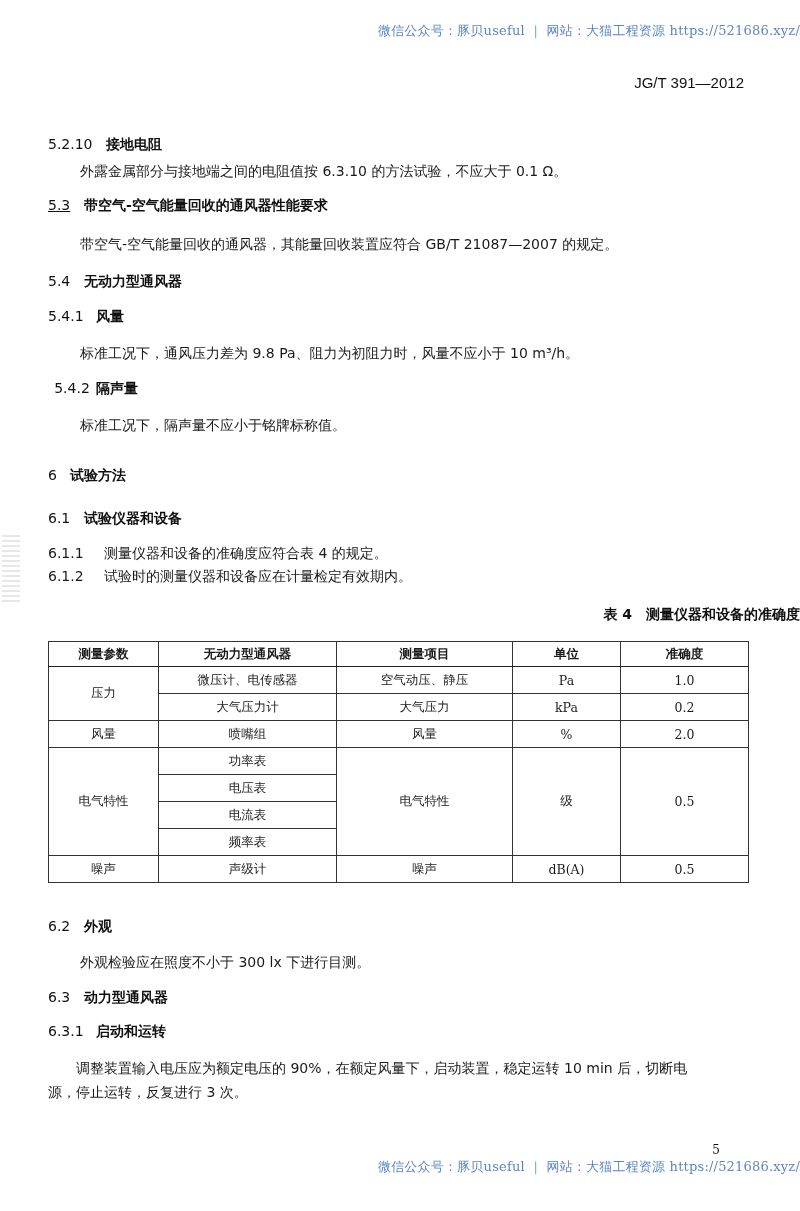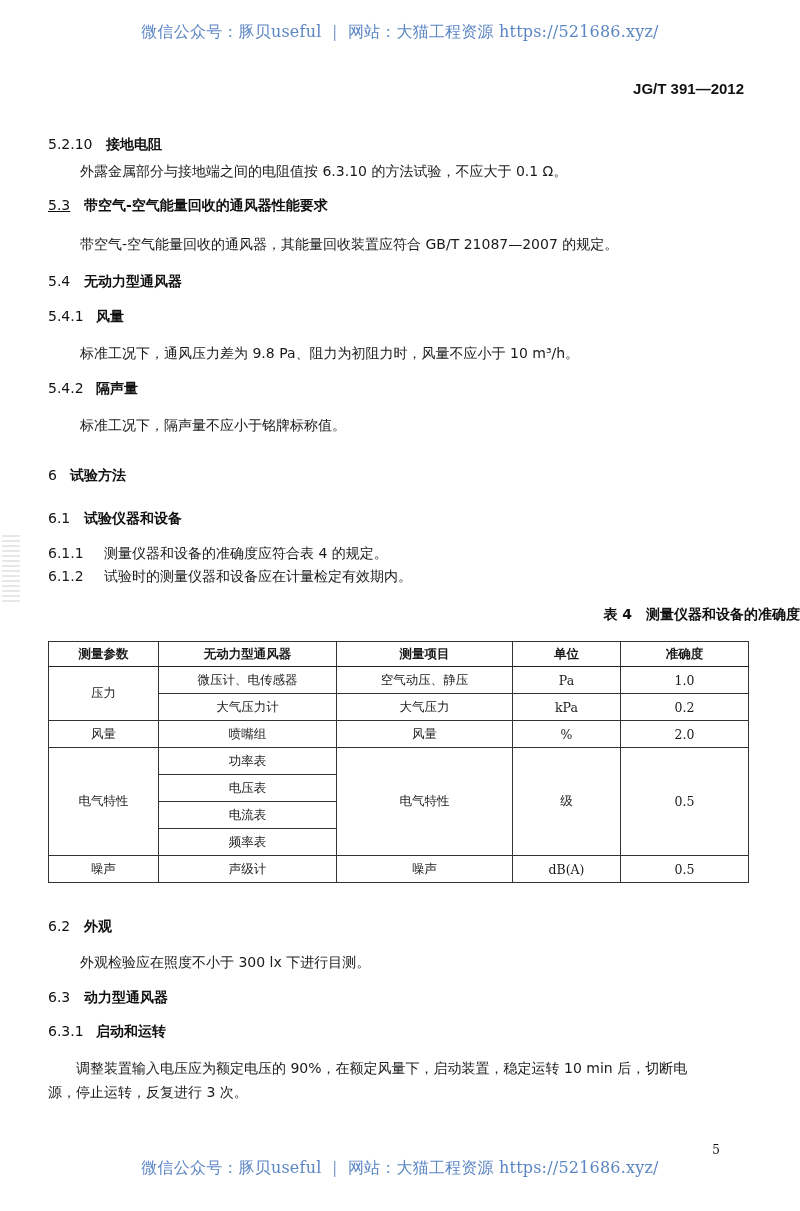--- a/index.html
+++ b/index.html
@@ -4,26 +4,26 @@
   <style>
     html, body { margin: 0; padding: 0; background: #ffffff; }
     body {
       width: 800px; height: 1211px; position: relative; overflow: hidden;
       font-family: "DejaVu Serif", "Liberation Serif", serif;
       color: #1a1a1a;
     }
     .abs { position: absolute; white-space: nowrap; }
     .watermark {
       font-family: "DejaVu Serif", "Liberation Serif", serif;
-      color: #5b86c4; font-size: 16px; left: 0; width: 800px; text-align: center;
+      color: #5b86c4; font-size: 13px; left: 0; width: 800px; text-align: right;
       letter-spacing: 0.2px;
     }
     .std-code {
-      right: 56px; top: 80px; font-family: "Liberation Sans", "DejaVu Sans", sans-serif;
-      font-weight: bold; font-size: 15px; color: #111;
+      right: 56px; top: 74px; font-family: "Liberation Sans", "DejaVu Sans", sans-serif;
+      font-weight: normal; font-size: 15px; color: #111;
     }
     .heading {
       font-family: "DejaVu Sans", "Liberation Sans", sans-serif;
       font-size: 14px; font-weight: bold; color: #111; left: 48px;
     }
     .heading .num { font-weight: normal; display: inline-block; }
     .para {
       font-family: "DejaVu Sans", "Liberation Sans", sans-serif;
       font-size: 14px; color: #1a1a1a;
     }
@@ -82,21 +82,21 @@
 
 <div class="abs heading" style="top:273px;">
   <span class="num" style="width:36px;">5.4</span><span>无动力型通风器</span>
 </div>
 
 <div class="abs heading" style="top:308px;">
   <span class="num" style="width:48px;">5.4.1</span><span>风量</span>
 </div>
 <div class="abs para indent" style="top:345px;">标准工况下，通风压力差为 9.8 Pa、阻力为初阻力时，风量不应小于 10 m³/h。</div>
 
-<div class="abs heading" style="top:380px;">
+<div class="abs heading" style="top:380px;text-align:center;">
   <span class="num" style="width:48px;">5.4.2</span><span>隔声量</span>
 </div>
 <div class="abs para indent" style="top:417px;">标准工况下，隔声量不应小于铭牌标称值。</div>
 
 <div class="abs heading" style="top:467px;">
   <span class="num" style="width:22px;">6</span><span>试验方法</span>
 </div>
 
 <div class="abs heading" style="top:510px;">
   <span class="num" style="width:36px;">6.1</span><span>试验仪器和设备</span>

